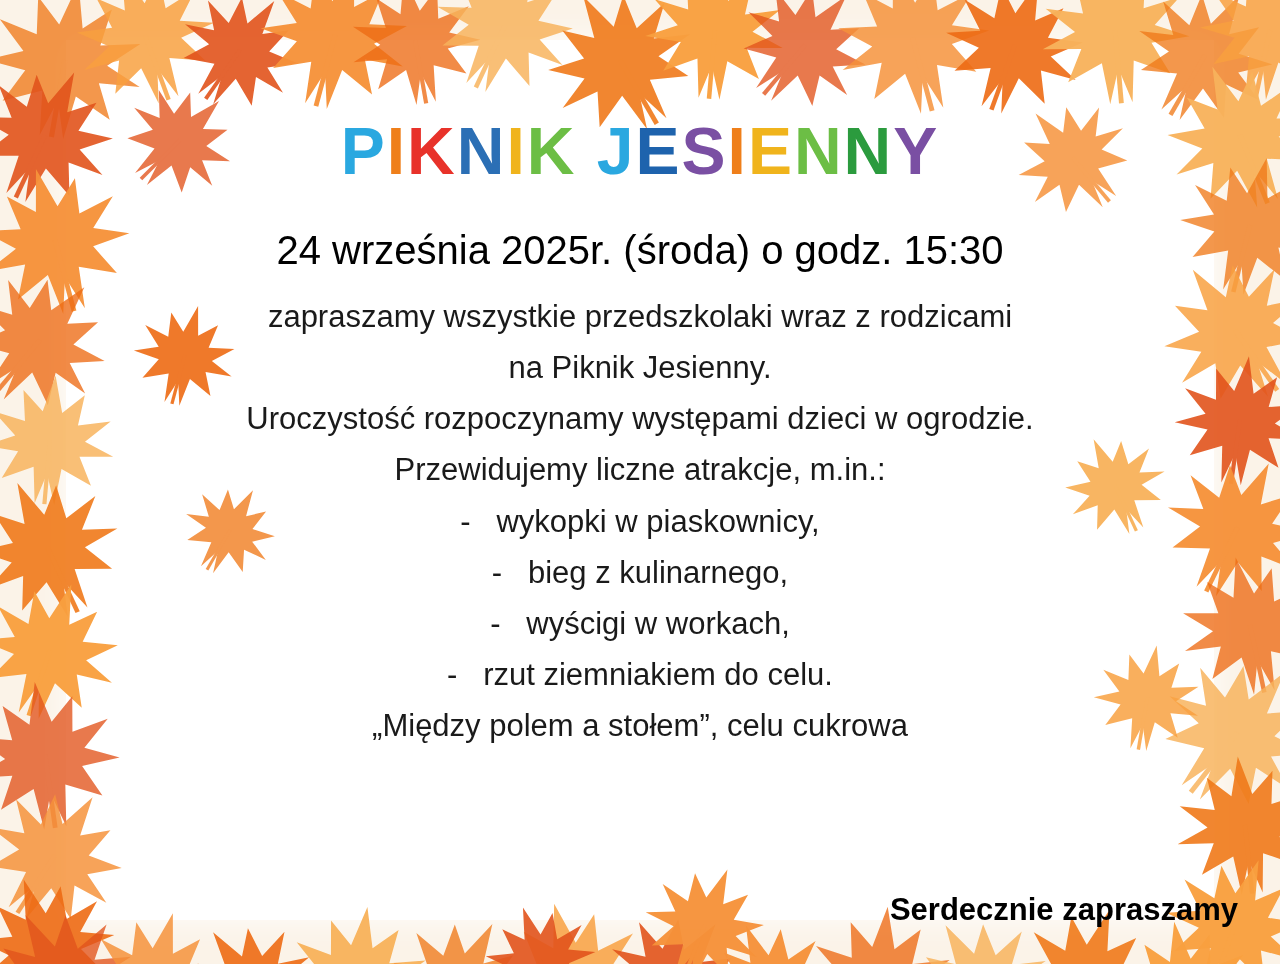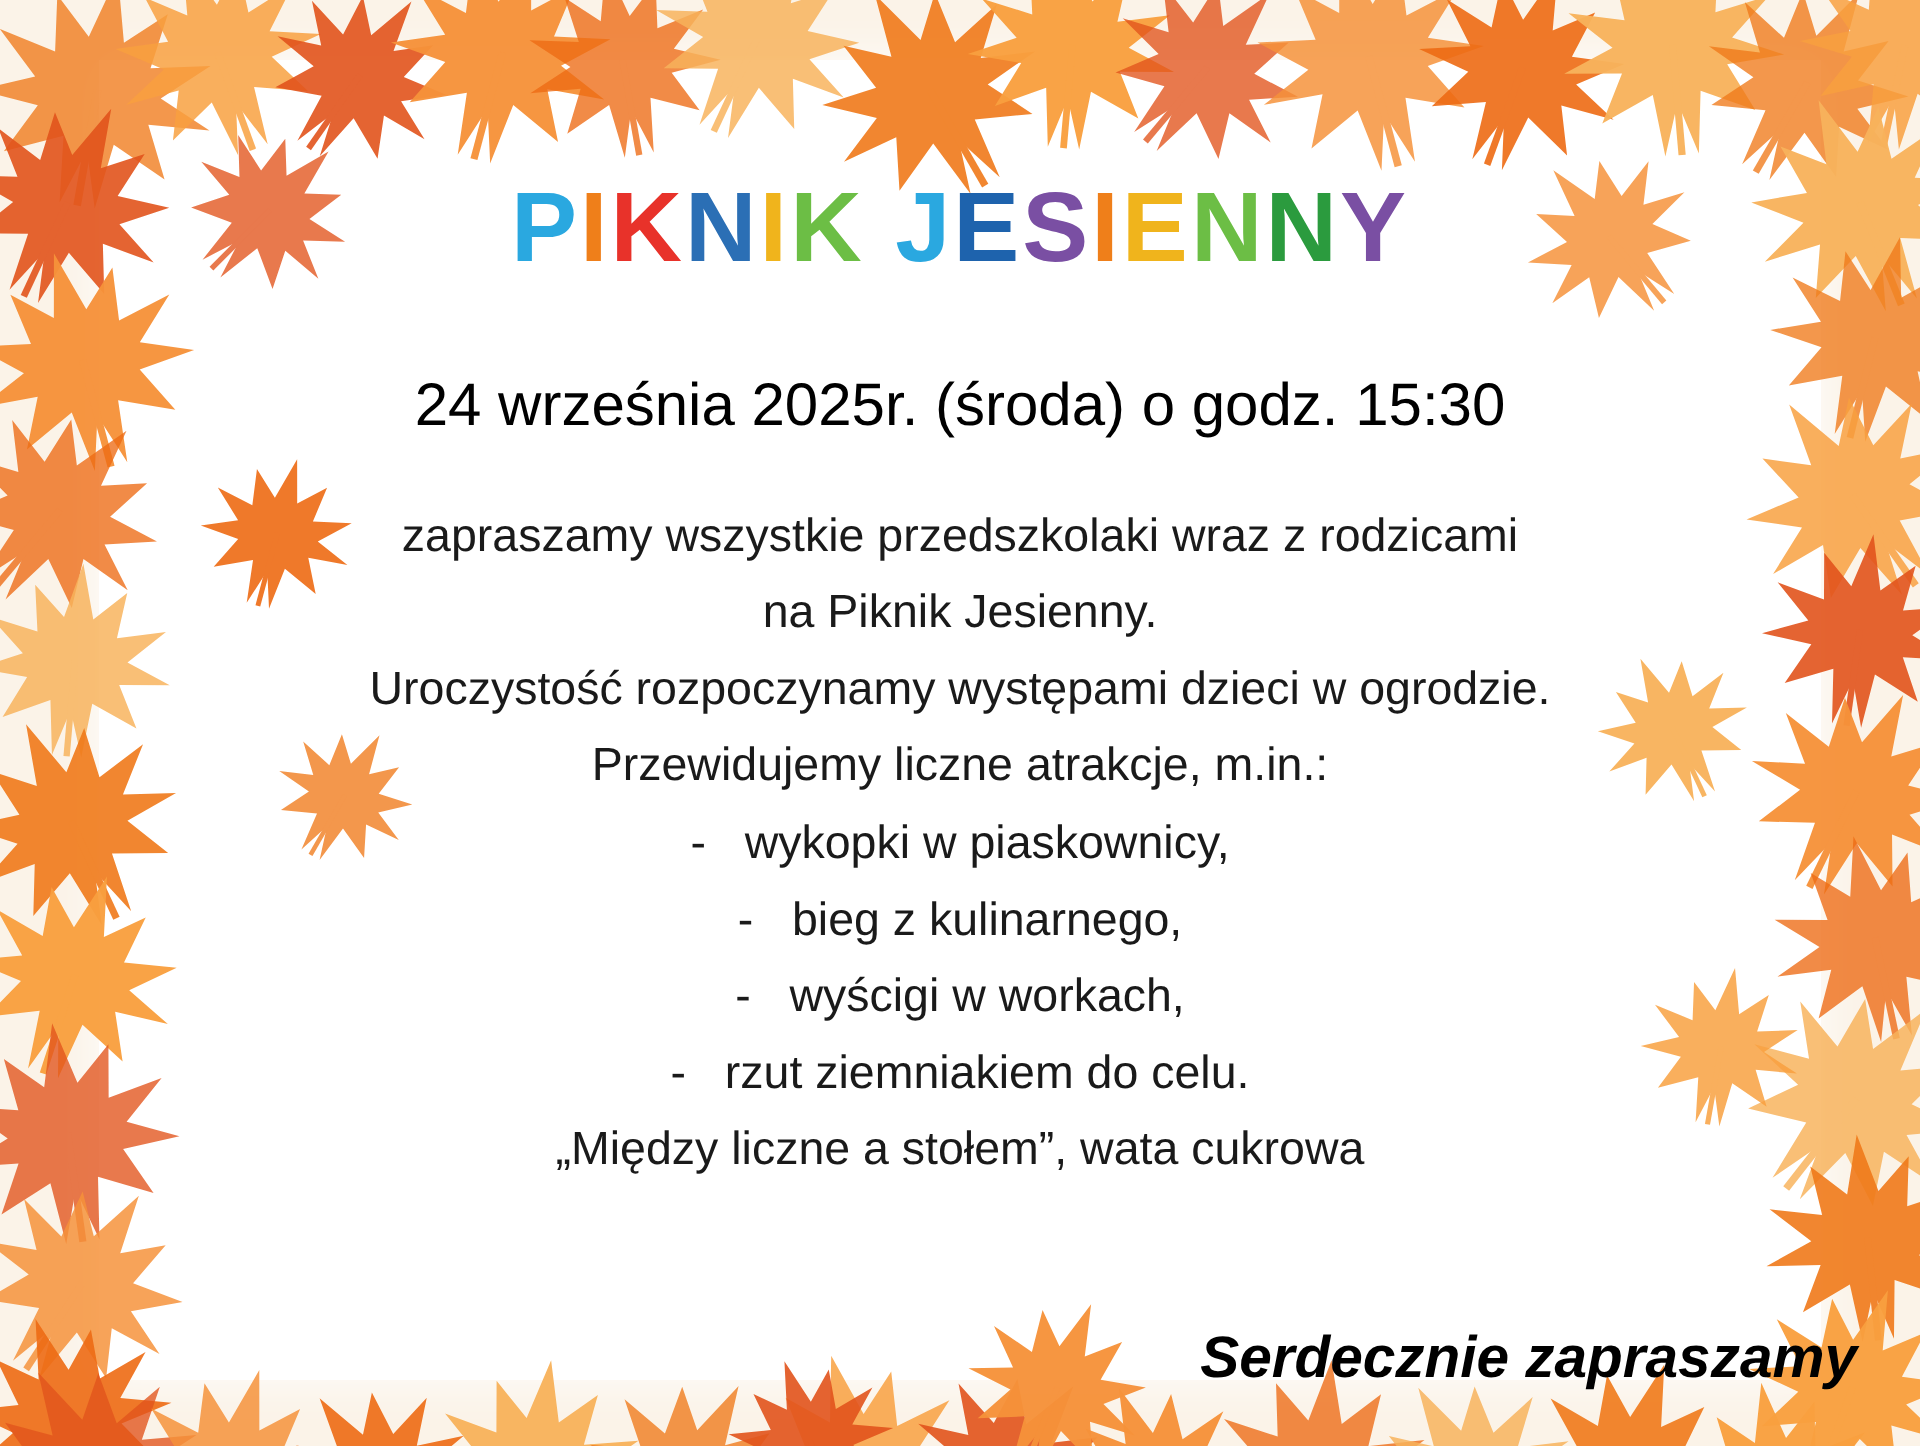--- a/index.html
+++ b/index.html
@@ -49,21 +49,20 @@
   .content {
     position: absolute;
     left: 66px;
     top: 40px;
     width: 1148px;
     height: 880px;
     display: flex;
     flex-direction: column;
     align-items: center;
     z-index: 5;
-    gap: 20px;
   }
 
   .title {
     margin-top: 78px;
     font-size: 66px;
     font-weight: bold;
     letter-spacing: 2px;
     line-height: 1;
     white-space: pre;
     text-align: center;
@@ -88,23 +87,22 @@
     color: #1a1a1a;
     line-height: 1.65;
     text-align: center;
     white-space: pre;
   }
 
   .signature {
     position: absolute;
     right: 42px;
     bottom: 36px;
-    font-size: 39px;
+    font-size: 31px;
     font-weight: bold;
-    font-style: italic;
     color: #000;
   }
 </style>
 </head>
 <body>
 
 <div class="poster">
 
   <div class="card"></div>
 
@@ -431,20 +429,20 @@
 
     <div class="body-lines" id="poster-body">
         <div class="line">zapraszamy wszystkie przedszkolaki wraz z rodzicami</div>
         <div class="line">na Piknik Jesienny.</div>
         <div class="line">Uroczystość rozpoczynamy występami dzieci w ogrodzie.</div>
         <div class="line">Przewidujemy liczne atrakcje, m.in.:</div>
         <div class="line">-   wykopki w piaskownicy,</div>
         <div class="line">-   bieg z kulinarnego,</div>
         <div class="line">-   wyścigi w workach,</div>
         <div class="line">-   rzut ziemniakiem do celu.</div>
-        <div class="line">„Między liczne a stołem”, wata cukrowa</div>
+        <div class="line">„Między polem a stołem”, celu cukrowa</div>
       </div>
 
   </div>
 
   <div class="signature">Serdecznie zapraszamy</div>
 
 </div>
 
 </body></html>

